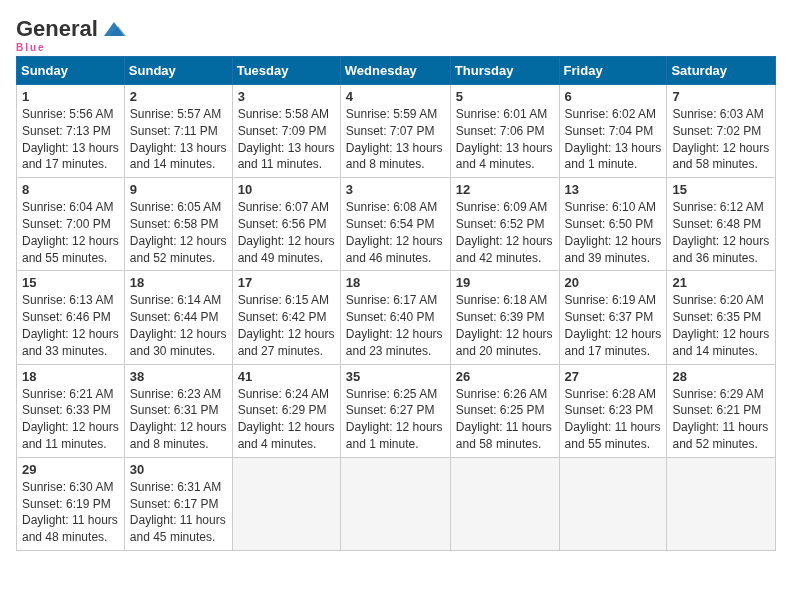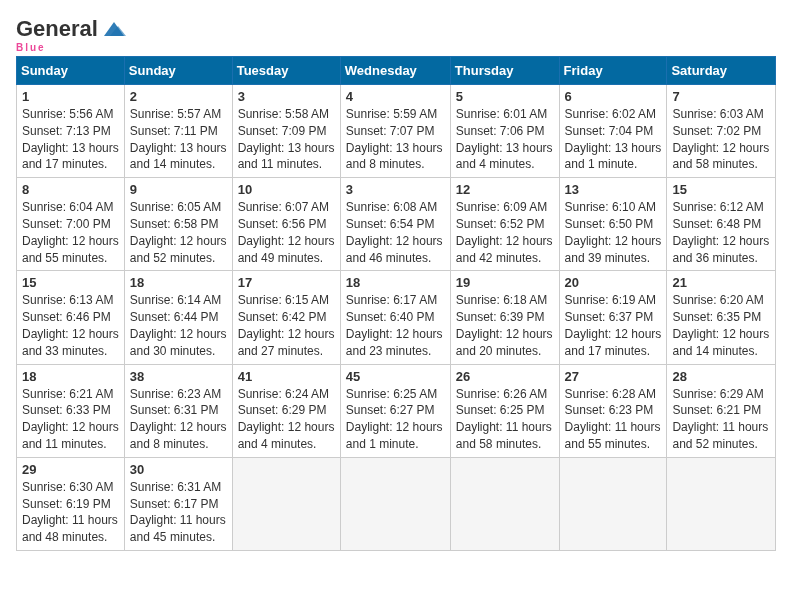--- a/index.html
+++ b/index.html
@@ -203,21 +203,21 @@
         </td>
         <td>
           <span class="day-num">38</span>
           <div class="day-info">Sunrise: 6:23 AM<br>Sunset: 6:31 PM<br>Daylight: 12 hours and 8 minutes.</div>
         </td>
         <td>
           <span class="day-num">41</span>
           <div class="day-info">Sunrise: 6:24 AM<br>Sunset: 6:29 PM<br>Daylight: 12 hours and 4 minutes.</div>
         </td>
         <td>
-          <span class="day-num">45</span>
+          <span class="day-num">35</span>
           <div class="day-info">Sunrise: 6:25 AM<br>Sunset: 6:27 PM<br>Daylight: 12 hours and 1 minute.</div>
         </td>
         <td>
           <span class="day-num">26</span>
           <div class="day-info">Sunrise: 6:26 AM<br>Sunset: 6:25 PM<br>Daylight: 11 hours and 58 minutes.</div>
         </td>
         <td>
           <span class="day-num">27</span>
           <div class="day-info">Sunrise: 6:28 AM<br>Sunset: 6:23 PM<br>Daylight: 11 hours and 55 minutes.</div>
         </td>

